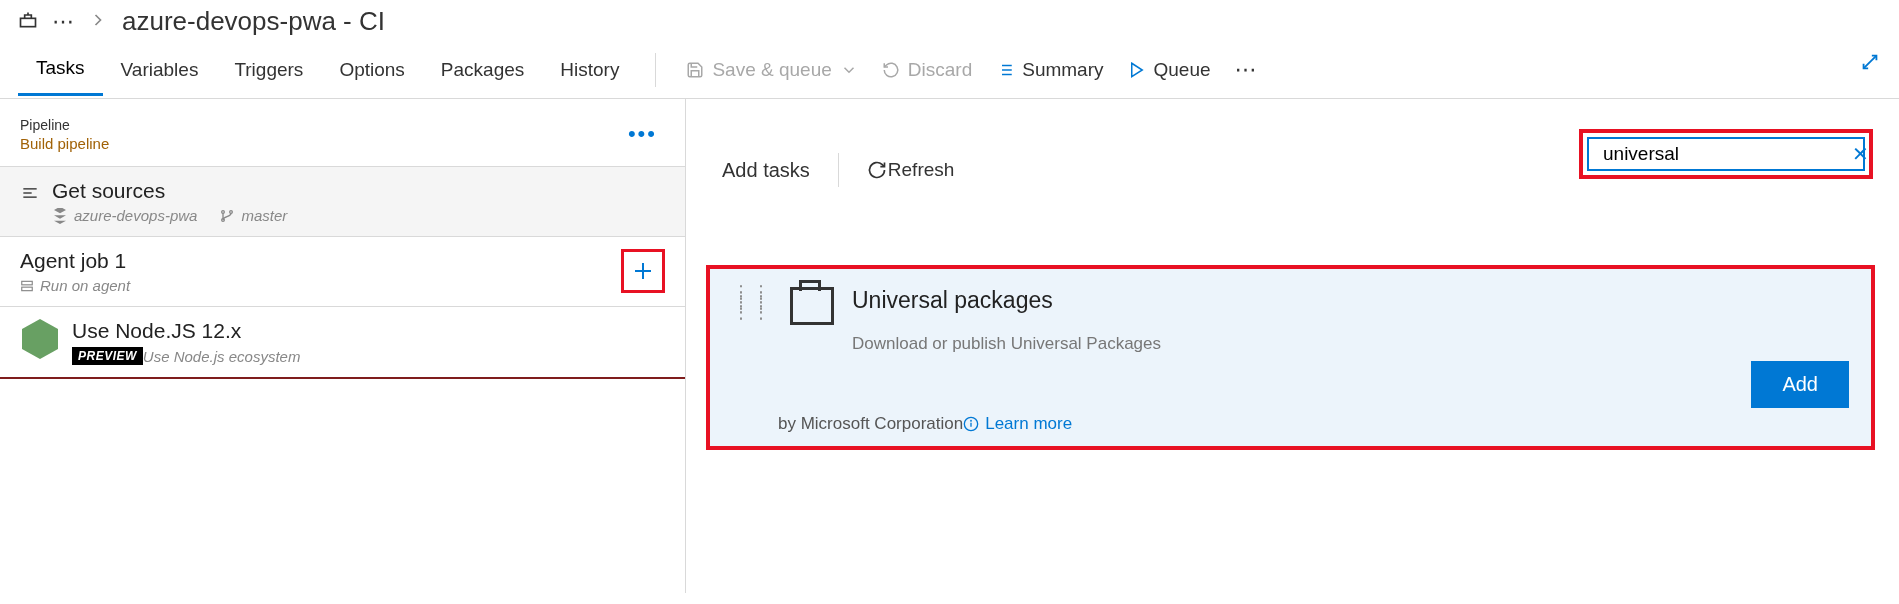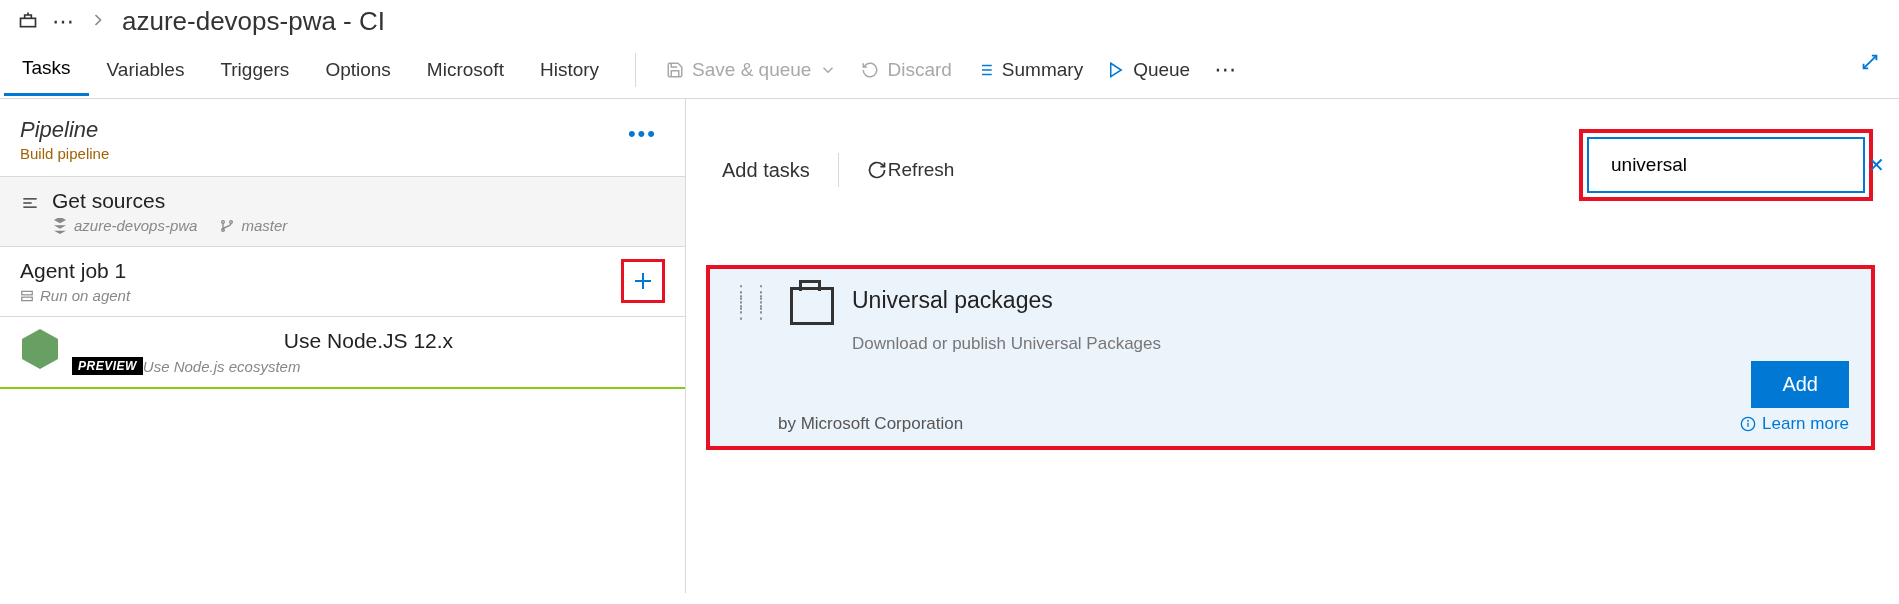--- a/index.html
+++ b/index.html
@@ -4,70 +4,70 @@
 <style>
   * { box-sizing: border-box; margin: 0; padding: 0; font-family: "Segoe UI", Arial, sans-serif; }
   body { width: 1899px; height: 604px; background: #fff; color: #333; overflow: hidden; }
 
   
   .crumb { display: flex; align-items: center; gap: 14px; padding: 6px 18px 4px 18px; font-size: 26px; color: #333; }
   .crumb .icon { color: #333; }
   .crumb .title { font-weight: 400; }
 
   
-  .tabrow { display: flex; align-items: center; gap: 0; padding: 0 4px; border-bottom: 1px solid #d9d9d9; height: 58px; position: relative; }
+  .tabrow { display: flex; align-items: center; gap: 0; padding: 0 18px; border-bottom: 1px solid #d9d9d9; height: 58px; position: relative; }
   .tab { font-size: 19px; color: #333; padding: 14px 18px; cursor: pointer; }
   .tab.active { color: #000; border-bottom: 3px solid #0078d4; font-weight: 400; }
   .vsep { width: 1px; height: 34px; background: #d9d9d9; margin: 0 18px; }
   .tool { display: flex; align-items: center; gap: 8px; font-size: 19px; padding: 6px 12px; color: #333; cursor: pointer; }
   .tool.muted { color: #a8a8a8; }
   .tool svg { width: 18px; height: 18px; }
   .expand { position: absolute; right: 18px; top: 10px; cursor: pointer; color: #0078d4; }
 
   
   .cols { display: flex; height: calc(100% - 110px); }
   .left { width: 686px; border-right: 1px solid #d9d9d9; display: flex; flex-direction: column; }
   .right { flex: 1; position: relative; padding: 0 24px 0 0; }
 
   
   .panel-head { display: flex; justify-content: space-between; align-items: flex-start; padding: 18px 20px 14px 20px; }
-  .panel-head .t { font-size: 22px; font-style: italic; }
+  .panel-head .t { font-size: 14px; }
   .panel-head .s { font-size: 15px; color: #a16207; margin-top: 2px; }
   .dots { color: #0078d4; font-size: 22px; letter-spacing: 2px; cursor: pointer; padding: 4px 8px; }
 
   .row { border-top: 1px solid #d9d9d9; padding: 12px 20px; background: #fff; display: flex; align-items: flex-start; gap: 12px; }
   .row.gray { background: #f5f5f5; }
   .row .body { flex: 1; }
   .row .t1 { font-size: 21px; color: #222; }
   .row .meta { font-size: 15px; color: #888; margin-top: 4px; display: flex; align-items: center; gap: 22px; font-style: italic; }
   .row .meta span { display: flex; align-items: center; gap: 6px; }
   .row .plus { width: 44px; height: 44px; border: 3px solid #e81123; display: flex; align-items: center; justify-content: center; color: #0078d4; font-size: 26px; cursor: pointer; }
   .badge { background: #000; color: #fff; font-size: 12px; font-weight: 700; padding: 2px 6px; letter-spacing: 0.5px; }
   .node-icon { width: 40px; height: 40px; background:#68a063; border-radius:4px; position:relative; clip-path: polygon(50% 0, 95% 25%, 95% 75%, 50% 100%, 5% 75%, 5% 25%); }
-  .row.active-line { border-bottom: 2px solid #84cc16; text-align: center; }
+  .row.active-line { border-bottom: 2px solid #7f1d1d; }
 
   
   .rhead { display:flex; align-items:center; gap: 28px; padding: 54px 0 0 36px; }
   .rhead .title { font-size: 20px; }
   .rhead .vsep2 { width:1px; height:34px; background:#d9d9d9; }
   .rhead .refresh { display:flex; align-items:center; gap:1px; font-size:19px; cursor:pointer; }
 
   .searchwrap { position:absolute; top: 30px; right: 26px; border: 4px solid #e81123; padding: 4px; }
-  .search { width: 278px; height: 56px; border: 2px solid #0078d4; display:flex; align-items:center; padding: 0 10px; gap: 12px; }
+  .search { width: 278px; height: 34px; border: 2px solid #0078d4; display:flex; align-items:center; padding: 0 10px; gap: 4px; }
   .search input { border:none; outline:none; flex:1; font-size:19px; }
   .search .x { color:#0078d4; font-size:20px; cursor:pointer; }
 
   .card { margin: 78px 0 0 20px; border: 4px solid #e81123; background: #ecf4fb; padding: 18px 22px 12px 22px; position: relative; }
   .card .topline { display:flex; gap: 18px; align-items:flex-start; }
   .grip { color:#888; font-size:18px; line-height:10px; letter-spacing:2px; cursor:grab; }
   .pkg-icon { width:44px; height:38px; border:3px solid #333; position:relative; }
   .pkg-icon::before { content:""; position:absolute; top:-10px; left:6px; width:16px; height:8px; border:3px solid #333; border-bottom:none; }
   .card .ttl { font-size:23px; color:#222; }
   .card .desc { font-size:17px; color:#777; margin-top:20px; }
-  .card .foot { display:flex; justify-content:space-between; align-items:center; margin-top: 60px; padding-left: 46px; }
+  .card .foot { display:flex; align-items:center; margin-top: 60px; padding-left: 46px; }
   .card .pub { font-size:17px; color:#555; }
   .learn { color:#0078d4; font-size:17px; display:flex; align-items:center; gap:6px; cursor:pointer; }
   .addbtn { position:absolute; right:22px; top: 92px; background:#0078d4; color:#fff; border:none; font-size:20px; padding: 12px 31px; cursor:pointer; }
 
   svg.i { width:20px; height:20px; }
 </style>
 </head>
 <body>
 
 <div class="crumb">
@@ -85,21 +85,21 @@
       </svg>
   </span>
   <span class="title">azure-devops-pwa - CI</span>
 </div>
 
 <div class="tabrow">
   <div class="tab active">Tasks</div>
   <div class="tab">Variables</div>
   <div class="tab">Triggers</div>
   <div class="tab">Options</div>
-  <div class="tab">Microsoft</div>
+  <div class="tab">Packages</div>
   <div class="tab">History</div>
   <div class="vsep"></div>
 
   <div class="tool muted">
     <svg viewBox="0 0 24 24" fill="none" stroke="currentColor" stroke-width="2">
         <path d="M19 21H5a2 2 0 0 1-2-2V5a2 2 0 0 1 2-2h11l5 5v11a2 2 0 0 1-2 2z"></path>
         <polyline points="17 21 17 13 7 13 7 21"></polyline>
         <polyline points="7 3 7 8 15 8"></polyline>
       </svg>
     <span>Save &amp; queue</span>

